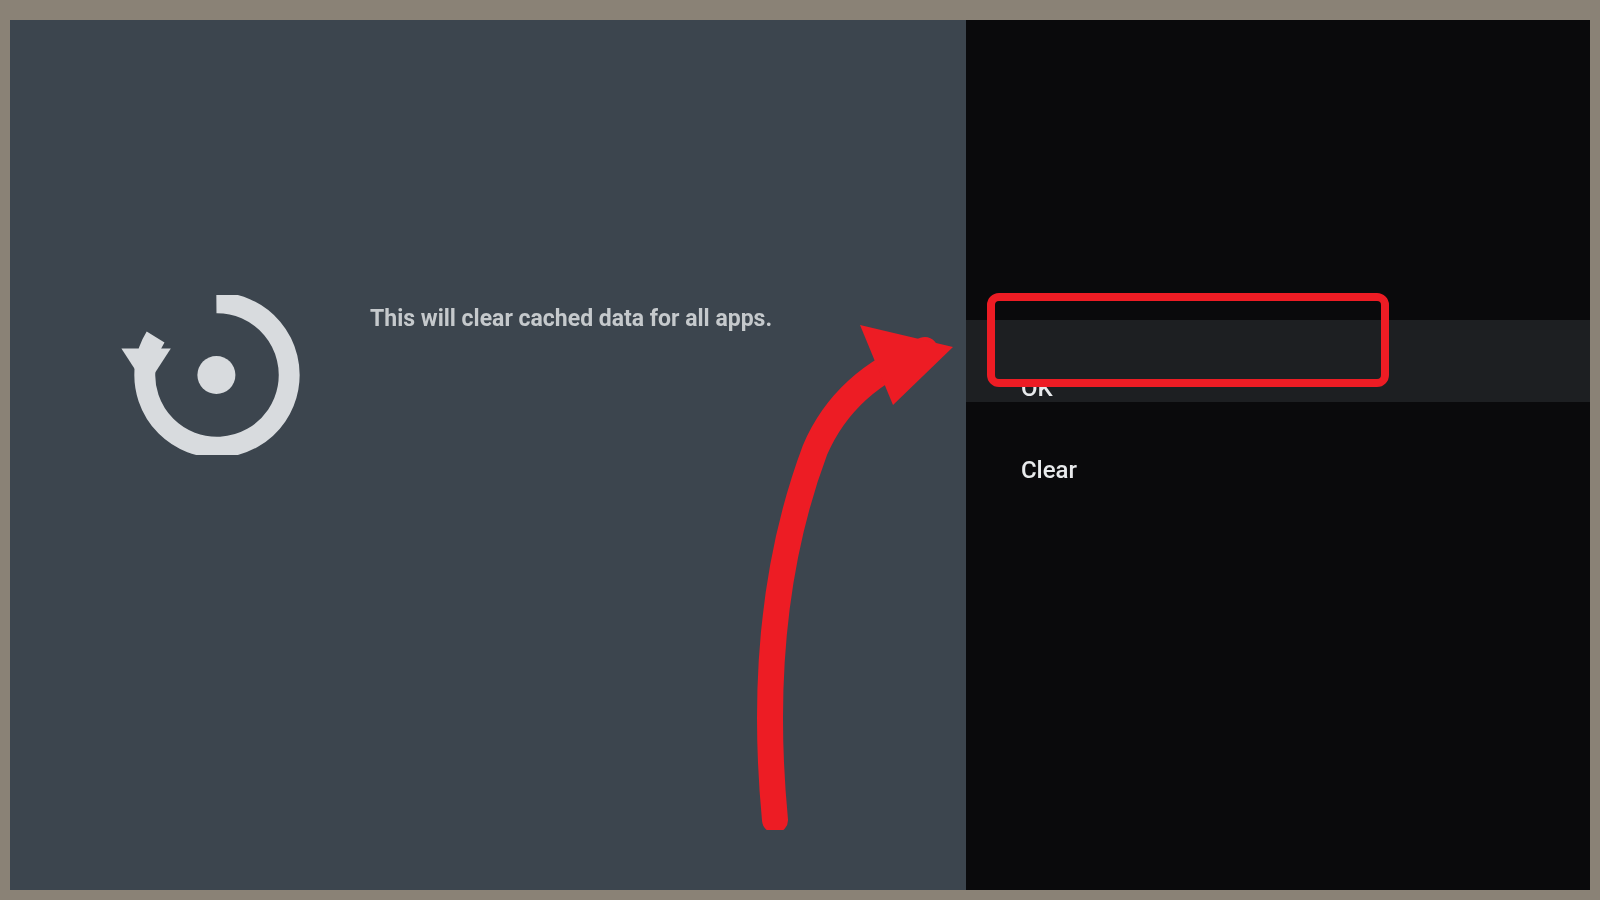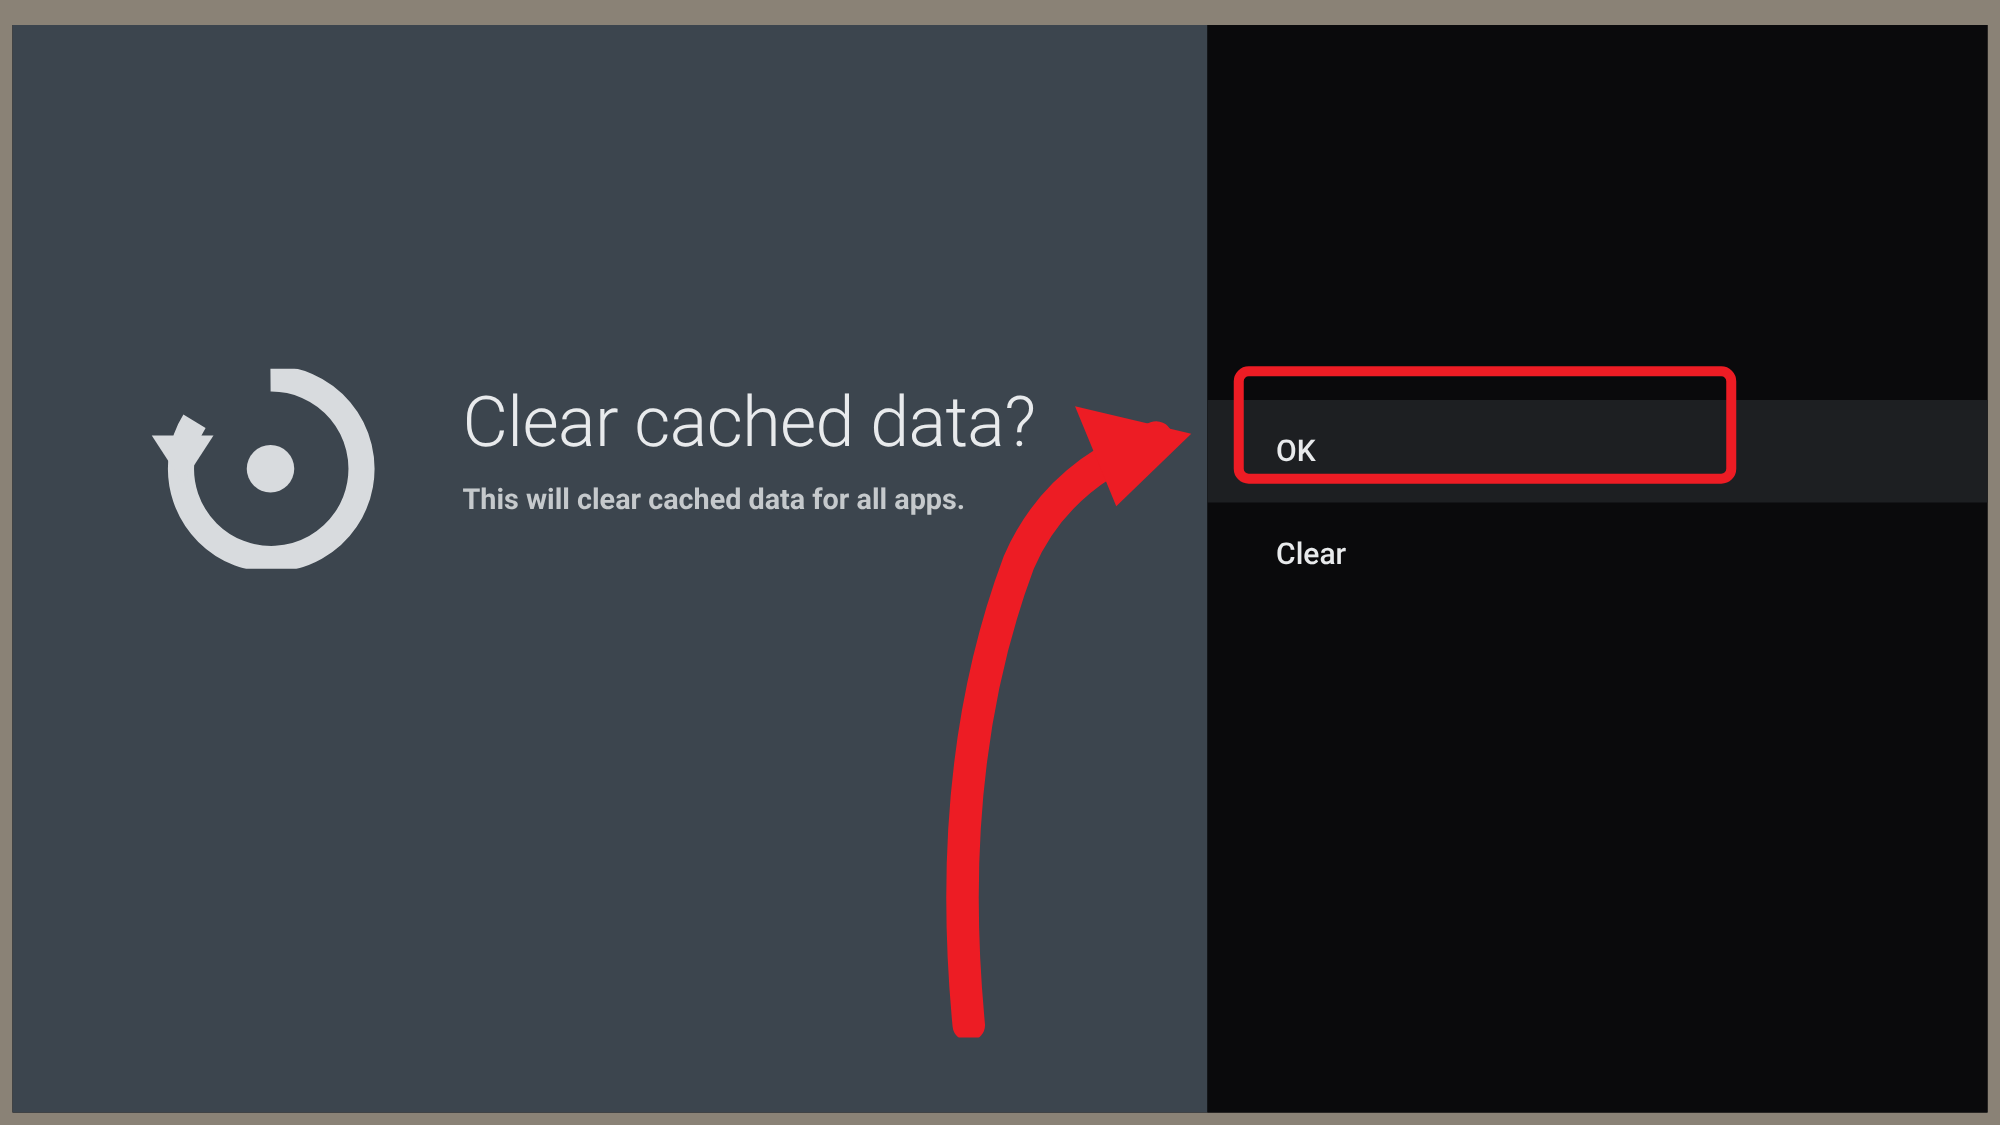--- a/index.html
+++ b/index.html
@@ -67,21 +67,21 @@
     }
     
     .subtitle {
       font-size: 23px;
       color: #c5c9cc;
       font-weight: 700;
     }
     
     .option {
       display: flex;
-      align-items: center;
+      align-items: flex-end;
       height: 82px;
       padding-left: 55px;
       font-size: 24px;
       color: #e8eaec;
       cursor: pointer;
       font-weight: 500;
     }
     
     .option.selected {
       background: #1d1f22;
@@ -115,21 +115,20 @@
 <div class="screen">
   <div class="left-panel">
     <div class="icon-wrap">
       <svg class="restore-icon" viewBox="0 0 100 84">
         <path d="M 56 4 A 38 38 0 1 1 24 22" fill="none" stroke="#d8dbde" stroke-width="11"></path>
         <circle cx="56" cy="42" r="10" fill="#d8dbde"></circle>
         <path d="M 6 28 L 32 28 L 19 48 Z" fill="#d8dbde"></path>
       </svg>
     </div>
     <div class="content">
-      <h1 class="title">Clear cached data?</h1>
       <p class="subtitle">This will clear cached data for all apps.</p>
     </div>
   </div>
 
   <div class="right-panel">
     <div class="option selected">
       <span>OK</span>
     </div>
     <div class="option">
       <span>Clear</span>

